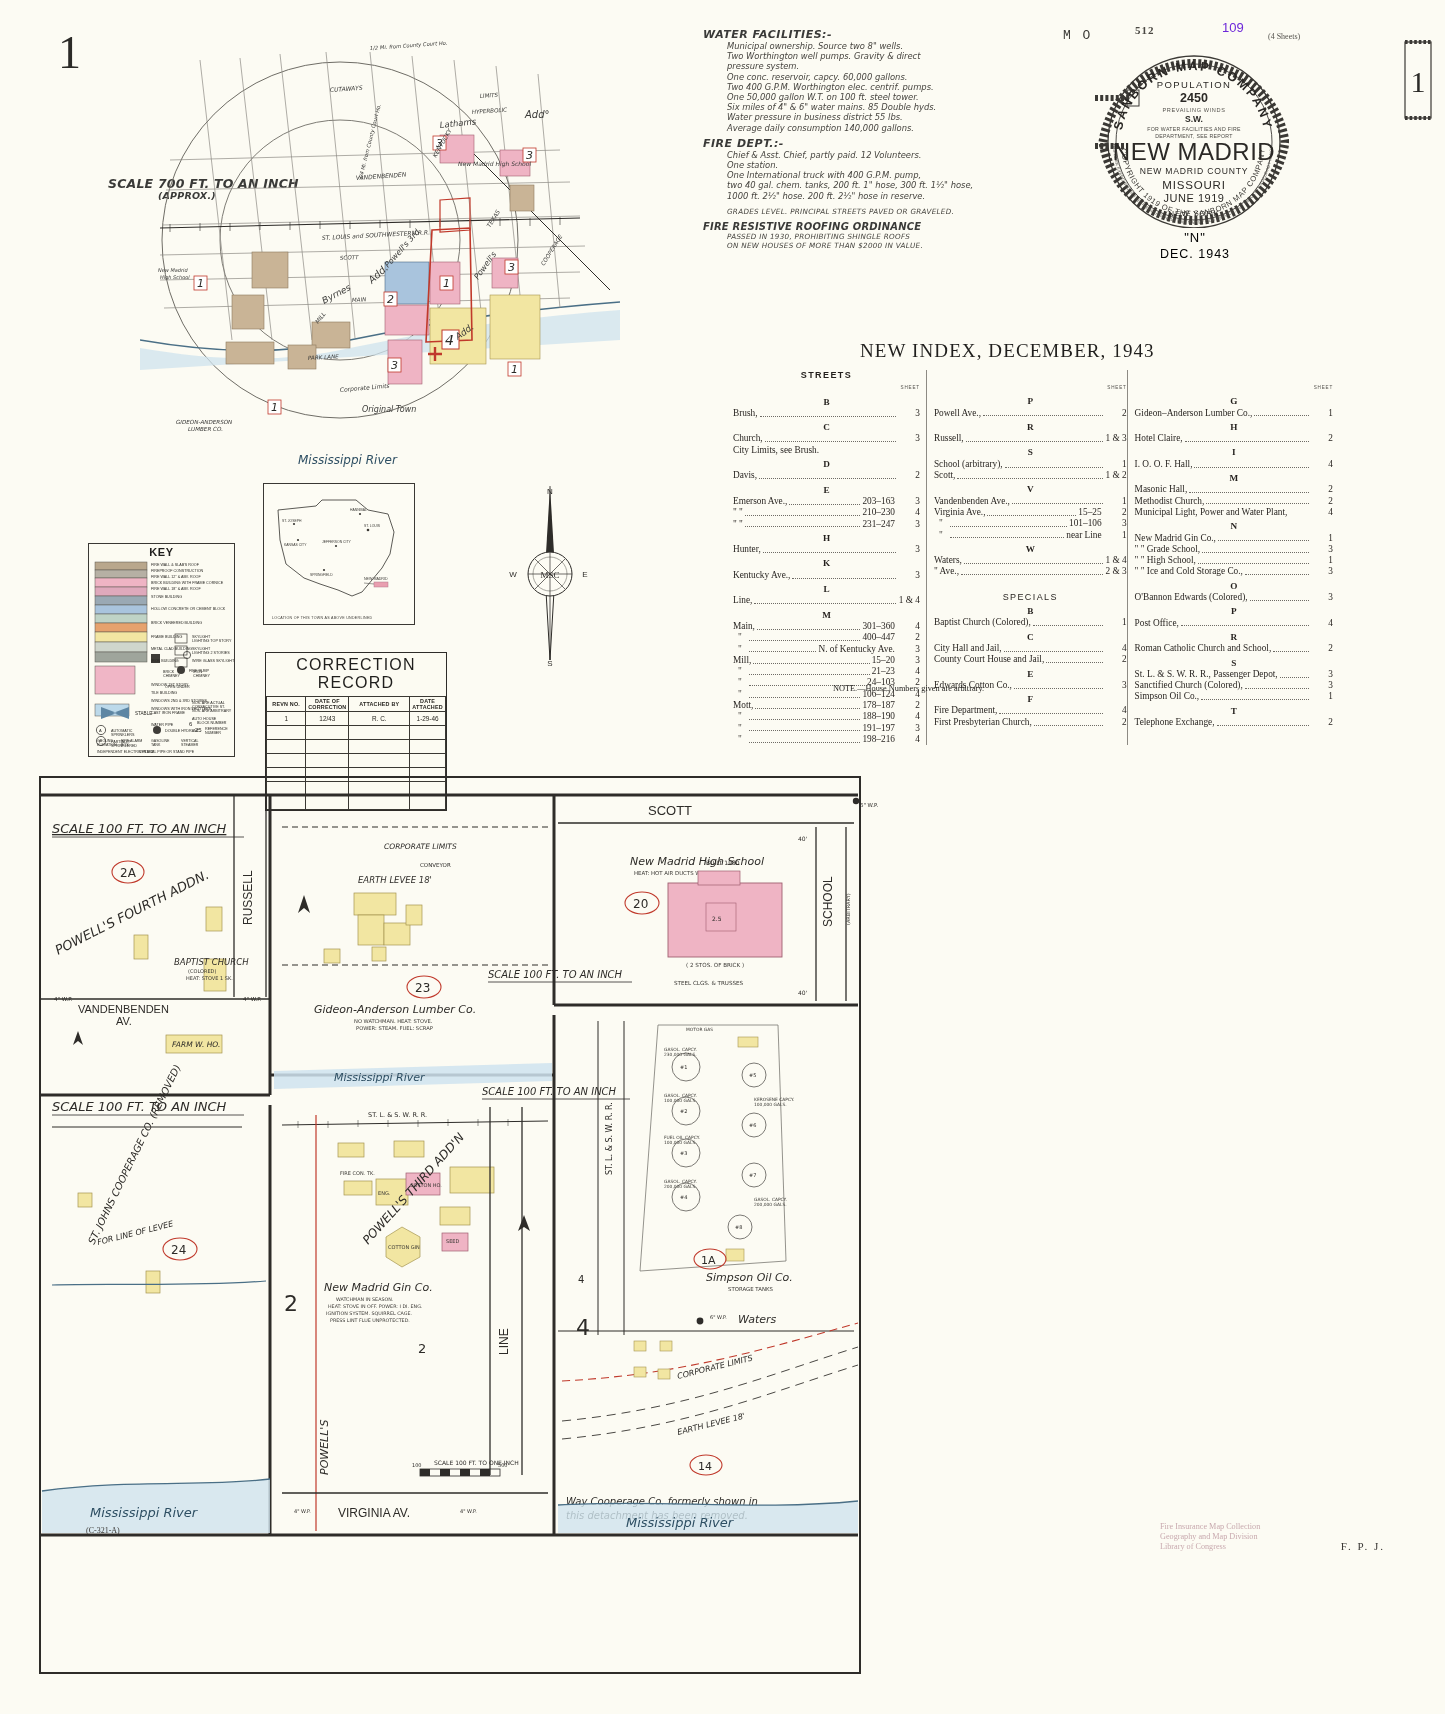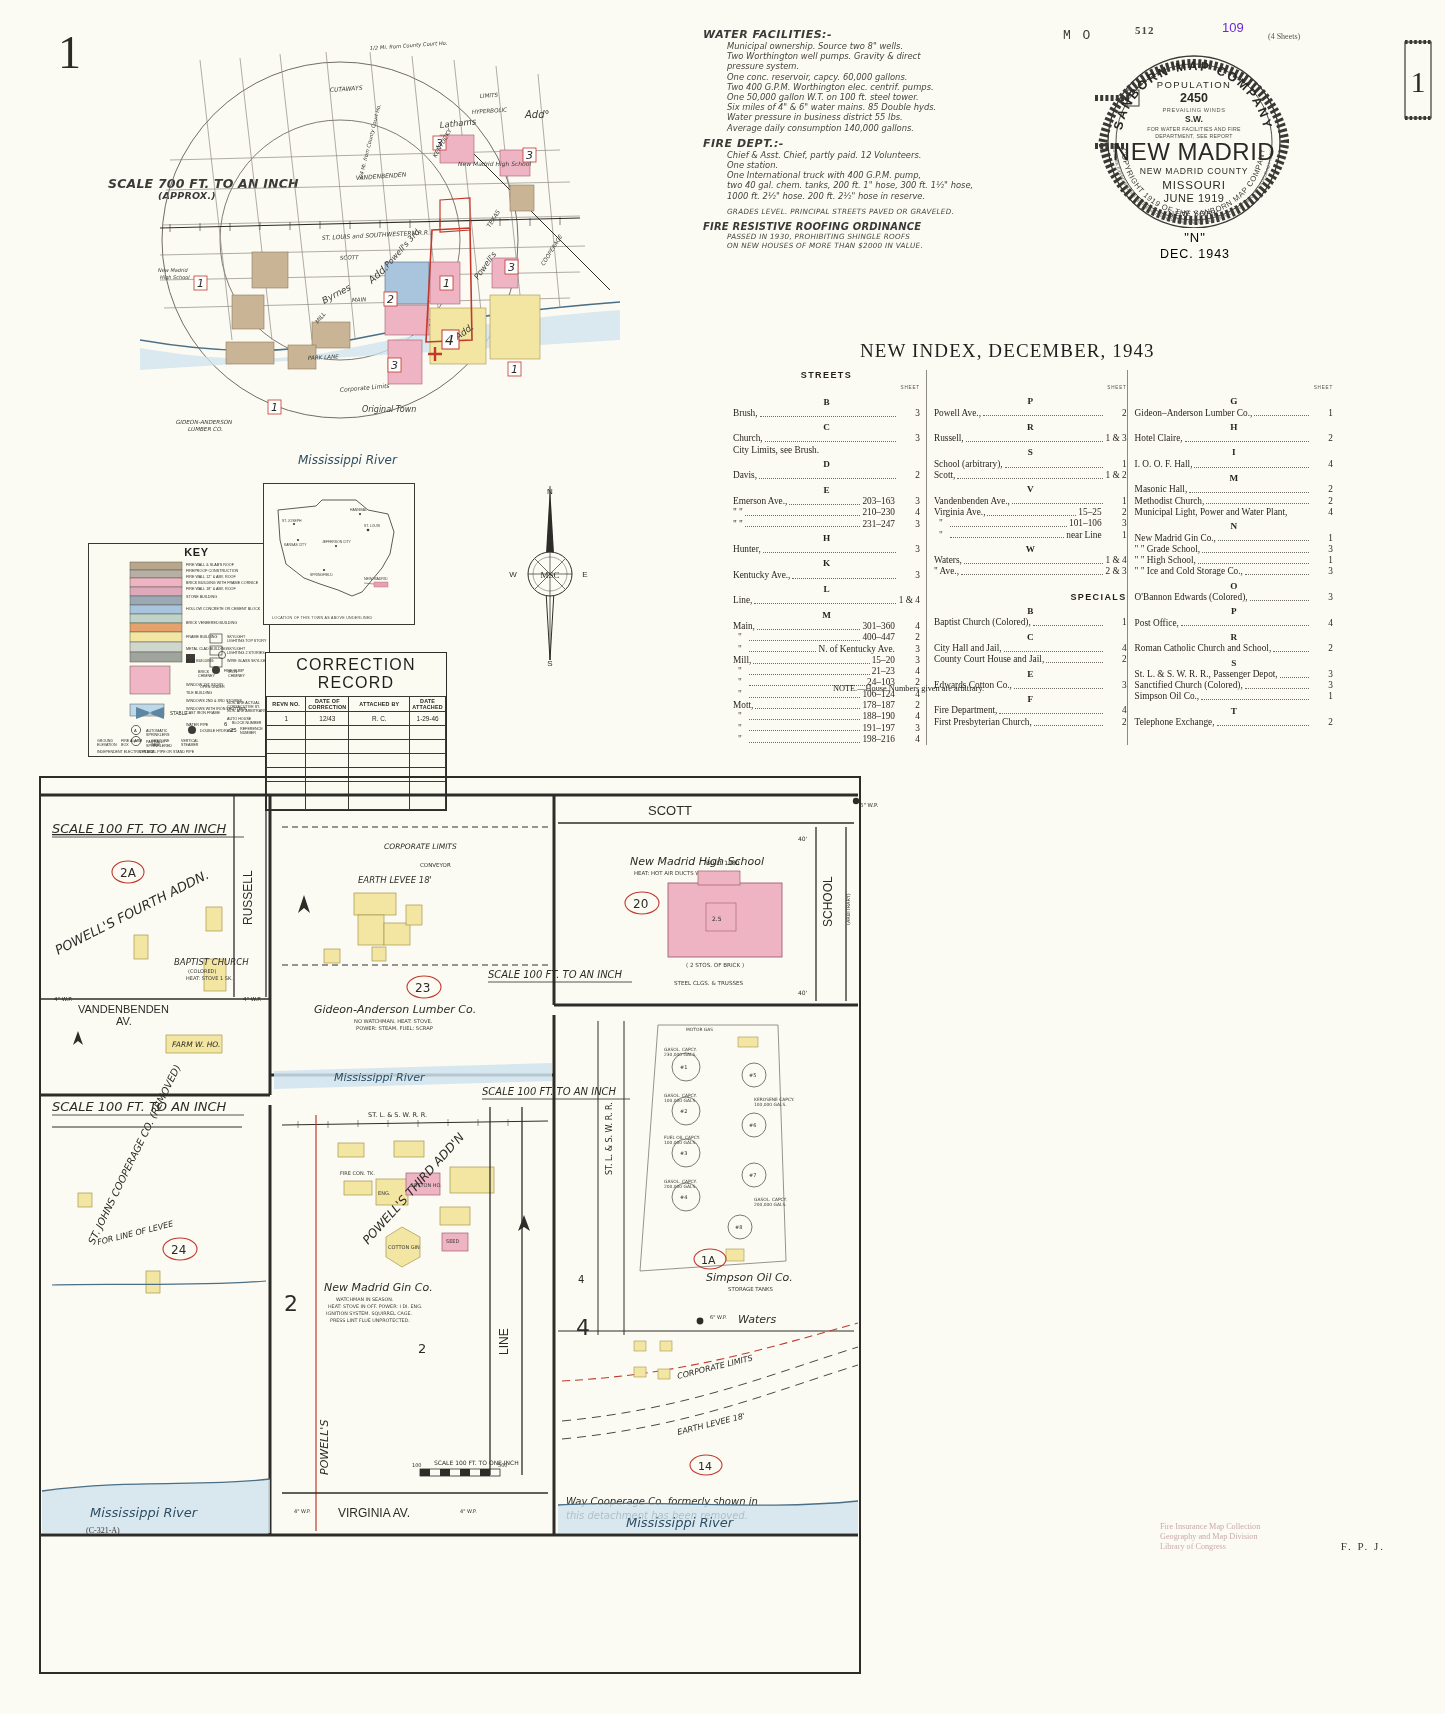--- a/index.html
+++ b/index.html
@@ -64,27 +64,27 @@
      font-family:"Liberation Serif",serif;margin:3px 0 0;}
   .idx-sheet-lbl{text-align:right;font-size:4.6px;letter-spacing:.8px;color:#55534e;
      font-family:"Liberation Sans",sans-serif;}
   .row{display:flex;align-items:flex-end;white-space:nowrap;}
   .row .nm{flex:0 0 auto;}
   .row .dots{flex:1 1 auto;border-bottom:1px dotted #6e6b65;margin:0 2px 2.5px;height:1px;}
   .row .rng{flex:0 0 auto;padding-right:3px;}
   .row .sh{flex:0 0 auto;width:22px;text-align:right;}
   .row.plain .dots{border:none;}
   .qq{display:inline-block;width:14px;text-align:center;color:#45423d;}
-  .specials{text-align:right;font-family:"Liberation Sans",sans-serif;
-     font-weight:bold;font-size:9px;letter-spacing:1.4px;margin-top:14px;}
+  .specials{text-align:center;font-family:"Liberation Sans",sans-serif;
+     font-weight:normal;font-size:9px;letter-spacing:1.4px;margin-top:14px;}
   #idx-note{left:833px;top:684px;font-size:8.3px;color:#232220;}
 
   
   #key{left:88px;top:543px;width:145px;height:212px;background:#fcfbf2;
-       border:1.2px solid #3a3834;padding-left:35px;}
+       border:1.2px solid #3a3834;}
   #key .kt{text-align:center;font-family:"Liberation Sans",sans-serif;
        font-weight:bold;font-size:11px;letter-spacing:.6px;margin-top:2px;color:#1f1e1c;}
 
   
   #locator{left:263px;top:483px;width:150px;height:140px;border:1.1px solid #3a3834;
       background:#fdfcf4;}
   #loc-cap{position:absolute;left:8px;bottom:4px;font-size:3.6px;letter-spacing:.3px;
       color:#3c3a36;font-family:"Liberation Sans",sans-serif;}
 
   

